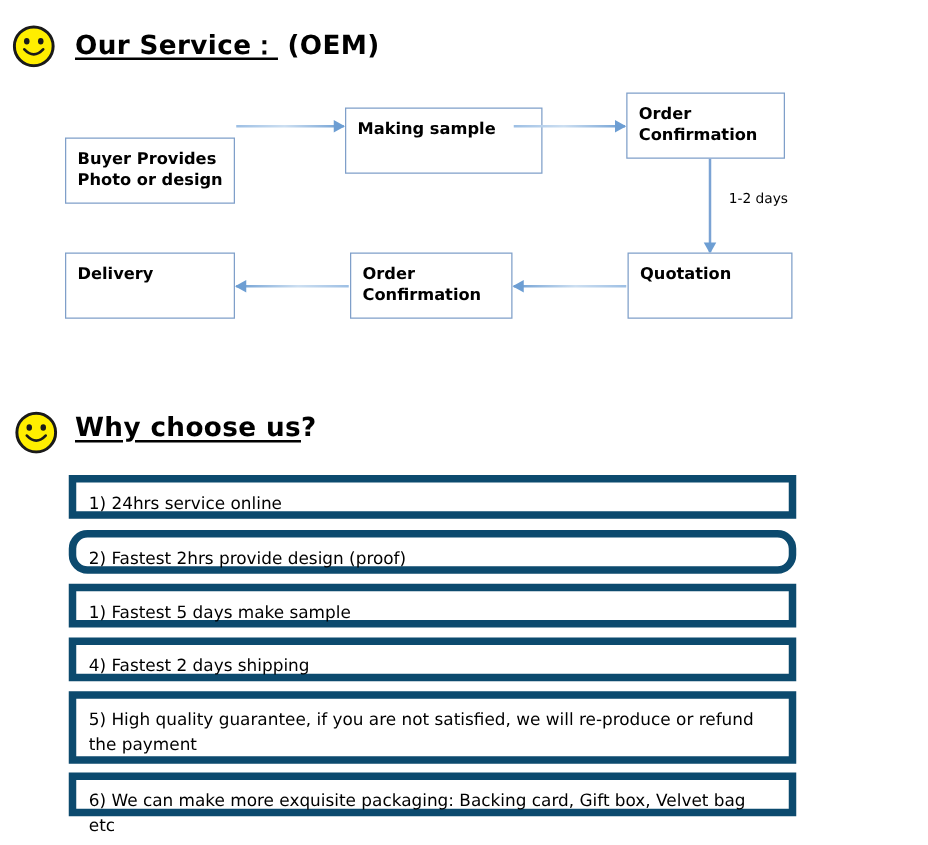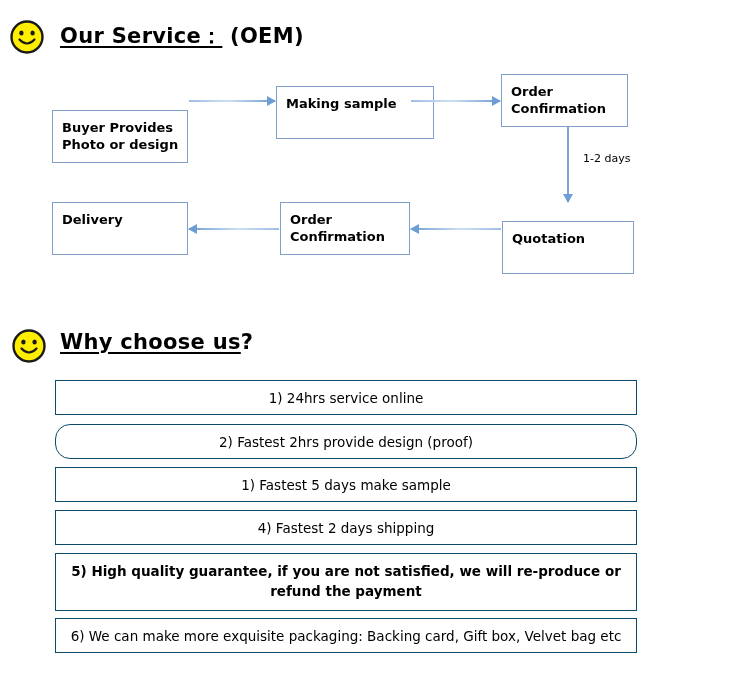--- a/index.html
+++ b/index.html
@@ -114,30 +114,29 @@
     font-family: "DejaVu Sans", sans-serif;
     font-size: 11px;
     color: #000000;
     white-space: nowrap;
   }
 
   
   .reason {
     position: absolute;
     box-sizing: border-box;
-    border: 1px solid #0c4a6e;
+    border: 6px solid #0c4a6e;
     background: #ffffff;
     font-family: "DejaVu Sans", sans-serif;
     font-size: 13.5px;
     color: #000000;
     line-height: 20px;
     padding: 7px 10px 0 10px;
     left: 55px;
     width: 582px;
-    text-align: center;
   }
 </style>
 </head>
 <body>
 
 <div class="smiley" style="left:10px; top:20px;">
   <svg viewBox="0 0 34 34" width="34" height="34" aria-hidden="true">
     <circle cx="17" cy="17" r="15.5" fill="#ffee00" stroke="#1a1a1a" stroke-width="2.4"></circle>
     <ellipse cx="11.4" cy="13" rx="2.2" ry="2.6" fill="#1a1a1a"></ellipse>
     <ellipse cx="22.6" cy="13" rx="2.2" ry="2.6" fill="#1a1a1a"></ellipse>
@@ -167,21 +166,21 @@
   <span class="head"></span>
 </div>
 
 <div class="varrow" style="left:562px; top:127px; width:12px; height:75px;">
   <span class="shaft"></span>
   <span class="head"></span>
 </div>
 
 <div class="edge-label" style="left:583px; top:152px;">1-2 days</div>
 
-<div class="flowbox" style="left:502px; top:202px; width:132px; height:53px;margin-top:19px;">Quotation</div>
+<div class="flowbox" style="left:502px; top:202px; width:132px; height:53px;">Quotation</div>
 
 <div class="flowbox" style="left:280px; top:202px; width:130px; height:53px;">Order
 Confirmation</div>
 
 <div class="flowbox" style="left:52px; top:202px; width:136px; height:53px;">Delivery</div>
 
 <div class="harrow left" style="left:411px; top:223px; width:90px; height:12px;">
   <span class="shaft"></span>
   <span class="head"></span>
 </div>
@@ -205,15 +204,15 @@
 </div>
 
 <div class="reason" style="top:380px; height:35px;">1) 24hrs service online</div>
 
 <div class="reason" style="top:424px; height:35px;border-radius:15px;">2) Fastest 2hrs provide design (proof)</div>
 
 <div class="reason" style="top:467px; height:35px;">1) Fastest 5 days make sample</div>
 
 <div class="reason" style="top:510px; height:35px;">4) Fastest 2 days shipping</div>
 
-<div class="reason" style="top:553px; height:58px;font-weight:bold;">5) High quality guarantee, if you are not satisfied, we will re-produce or refund the payment</div>
+<div class="reason" style="top:553px; height:58px;">5) High quality guarantee, if you are not satisfied, we will re-produce or refund the payment</div>
 
 <div class="reason" style="top:618px; height:35px;">6) We can make more exquisite packaging: Backing card, Gift box, Velvet bag etc</div>
 
 </body></html>

